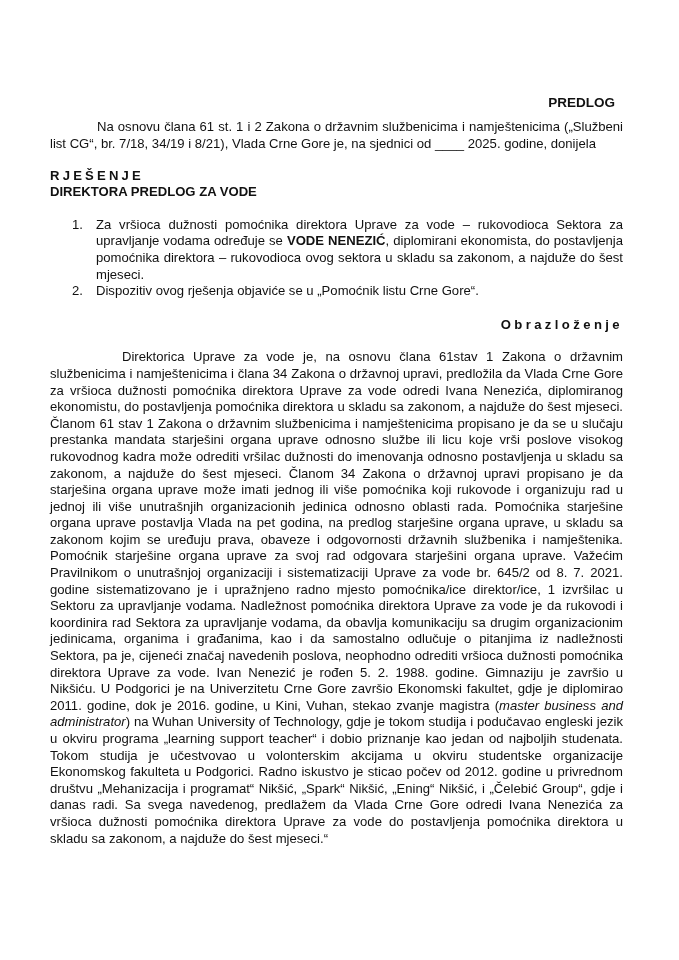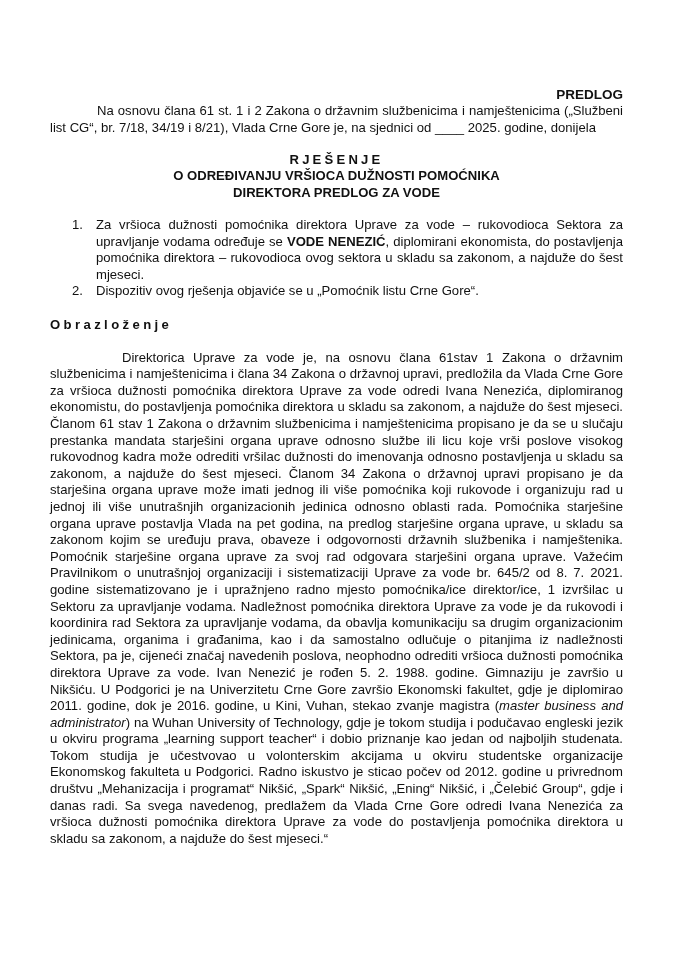--- a/index.html
+++ b/index.html
@@ -20,30 +20,29 @@
       left: 50px;
       top: 86px;
       width: 573px;
       font-size: 13.1px;
       line-height: 16.6px;
     }
     .predlog {
       text-align: right;
       font-weight: bold;
       font-size: 13.5px;
-      margin: 0;
+      margin: 8px;
       line-height: 17px;
     }
     .intro {
       margin: 0;
       text-align: justify;
       text-indent: 47px;
     }
     .title-block {
-      text-align: center;
       font-weight: bold;
       margin-top: 16px;
       font-size: 13.1px;
       line-height: 16.3px;
     }
     .title-block .rjesenje {
       letter-spacing: 3.2px;
     }
     .decision-list {
       list-style: none;
@@ -53,21 +52,21 @@
     .decision-list li {
       position: relative;
       text-align: justify;
     }
     .decision-list li .num {
       position: absolute;
       left: -24px;
       top: 0;
     }
     .obrazlozenje-title {
-      text-align: left;
+      text-align: right;
       font-weight: bold;
       letter-spacing: 3.4px;
       margin-top: 17px;
       margin-bottom: 12px;
     }
     .body-para {
       margin: 16px 0 16px 0;
       text-align: justify;
       text-indent: 72px;
     }
@@ -78,21 +77,20 @@
 <body>
 
 <div class="page">
 
   <p class="predlog">PREDLOG</p>
 
   <p class="intro">Na osnovu člana 61 st. 1 i 2 Zakona o državnim službenicima i namještenicima („Službeni list CG“, br. 7/18,  34/19 i 8/21), Vlada Crne Gore je, na sjednici od  ____ 2025. godine, donijela</p>
 
   <div class="title-block">
     <div class="rjesenje">RJEŠENJE</div>
-    <div>O ODREĐIVANJU  VRŠIOCA DUŽNOSTI POMOĆNIKA</div>
     <div>DIREKTORA PREDLOG ZA VODE</div>
   </div>
 
   <ol class="decision-list">
     <li>
       <span class="num">1.</span>
       <span>Za  vršioca dužnosti pomoćnika direktora Uprave za vode – rukovodioca Sektora za upravljanje vodama određuje se </span><span class="bold">VODE NENEZIĆ</span><span>, diplomirani ekonomista, do postavljenja pomoćnika direktora – rukovodioca ovog sektora u skladu sa zakonom, a najduže do šest mjeseci.</span>
     </li>
     <li>
       <span class="num">2.</span>

